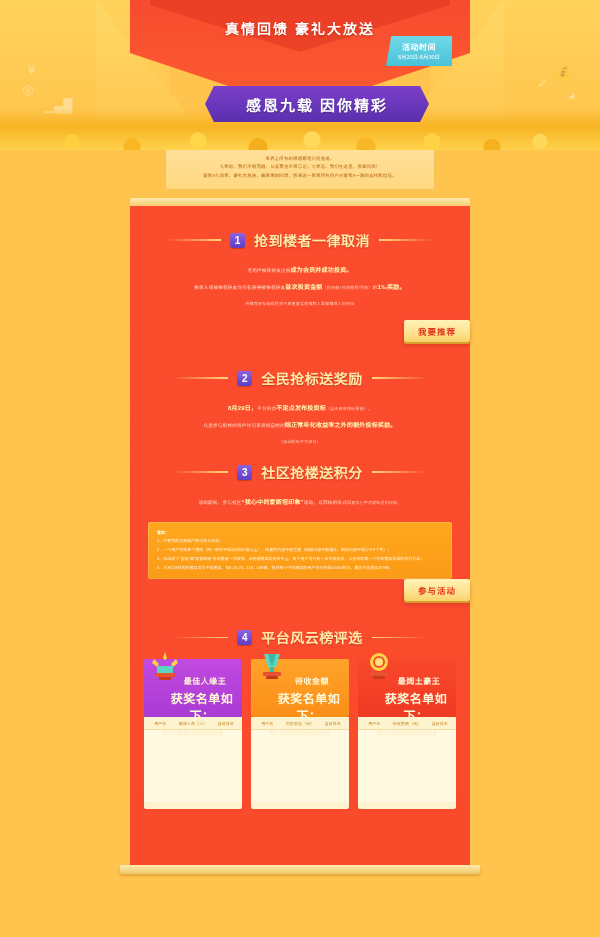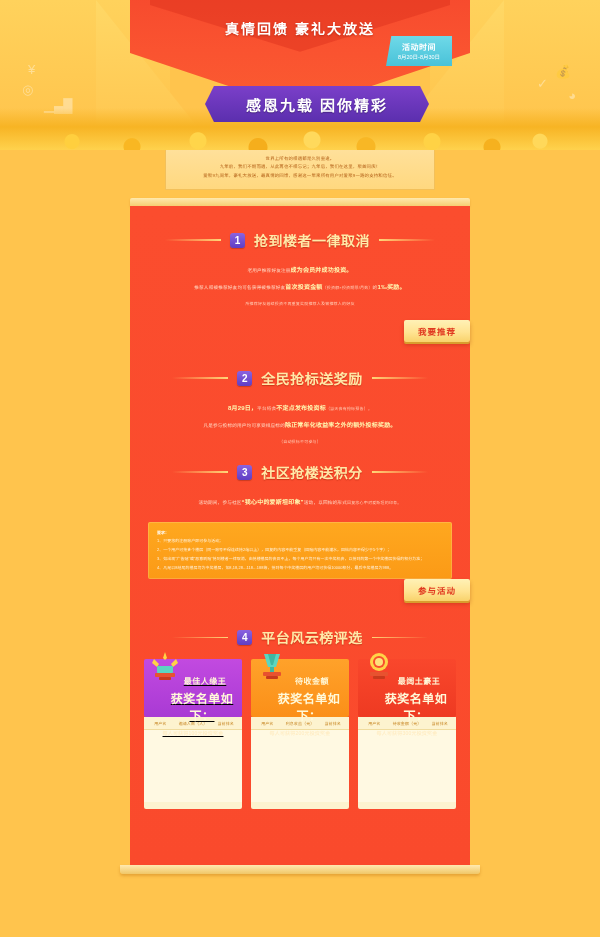--- a/index.html
+++ b/index.html
@@ -161,21 +161,21 @@
   }
   .rules .rt { font-weight:bold; color:#fff; }
 
   
   .cards { display:flex; justify-content:center; gap:9px; padding:6px 14px 0; }
   .card { width:100px; position:relative; }
   .card-top {
     position:relative; height:58px; border-radius:2px;
     padding:16px 6px 4px; text-align:center;
   }
-  .card-top.c1 { background:linear-gradient(180deg,#c24ae0 0%,#a93ad4 100%);text-decoration:underline; }
+  .card-top.c1 { background:linear-gradient(180deg,#c24ae0 0%,#a93ad4 100%); }
   .card-top.c2 { background:linear-gradient(180deg,#ffa22a 0%,#fb8f18 100%); }
   .card-top.c3 { background:linear-gradient(180deg,#f9472c 0%,#ee3a22 100%); }
   .card-emblem {
     position:absolute; left:6px; top:-8px; width:30px; height:34px;
   }
   .card-ttl { font-size:8px; font-weight:bold; color:#fff9d9; letter-spacing:.5px; margin-left:24px; }
   .card-sub { font-size:12px; font-weight:bold; color:#fff9d9; letter-spacing:.5px; margin:3px 0 0 18px; }
   .card-note { font-size:5px; color:#ffe9bb; margin-top:6px; letter-spacing:.2px; }
 
   .card-table {

